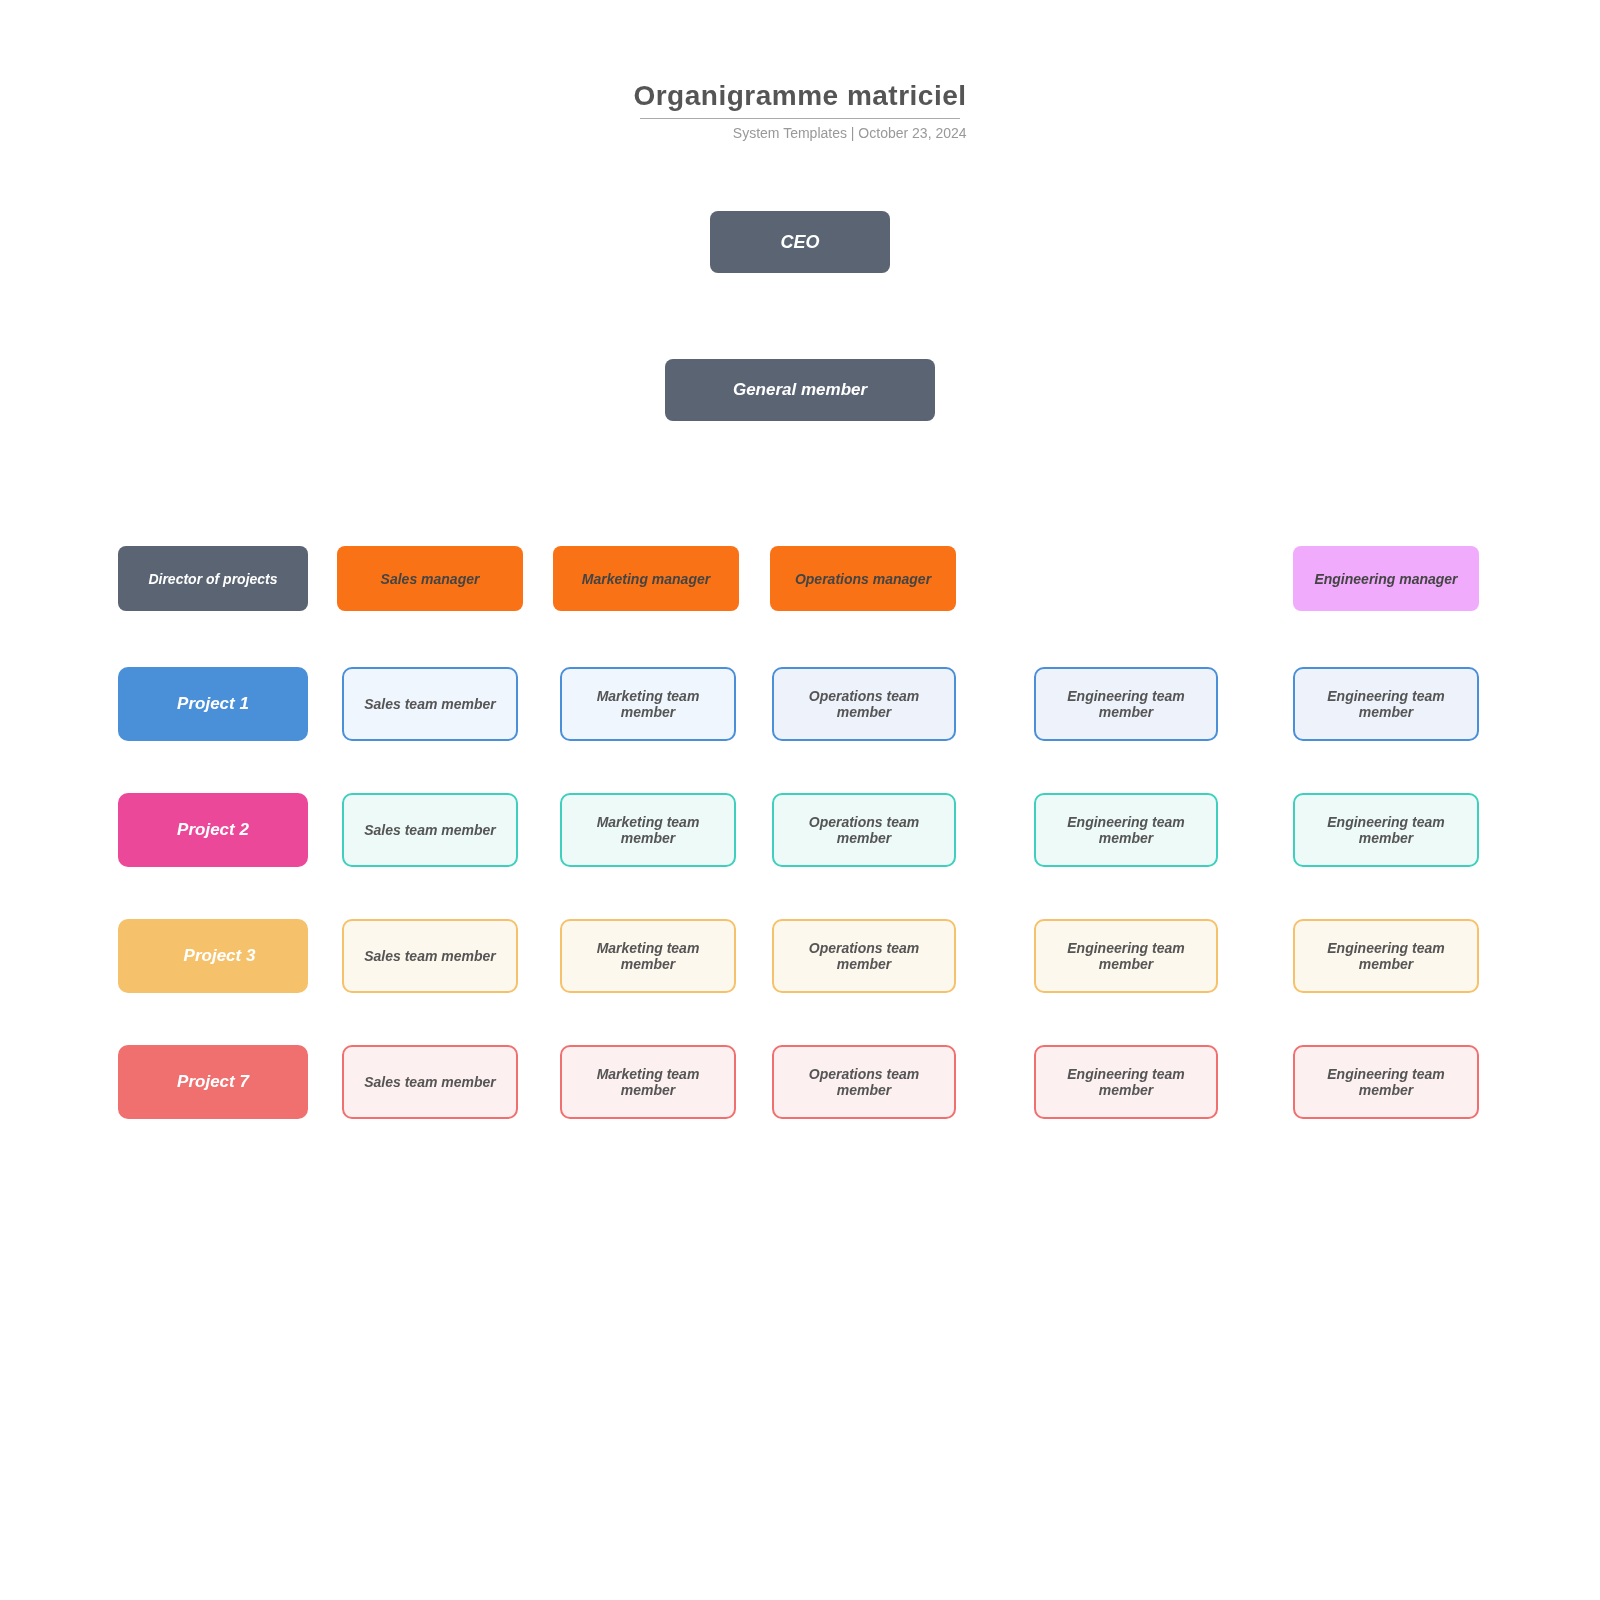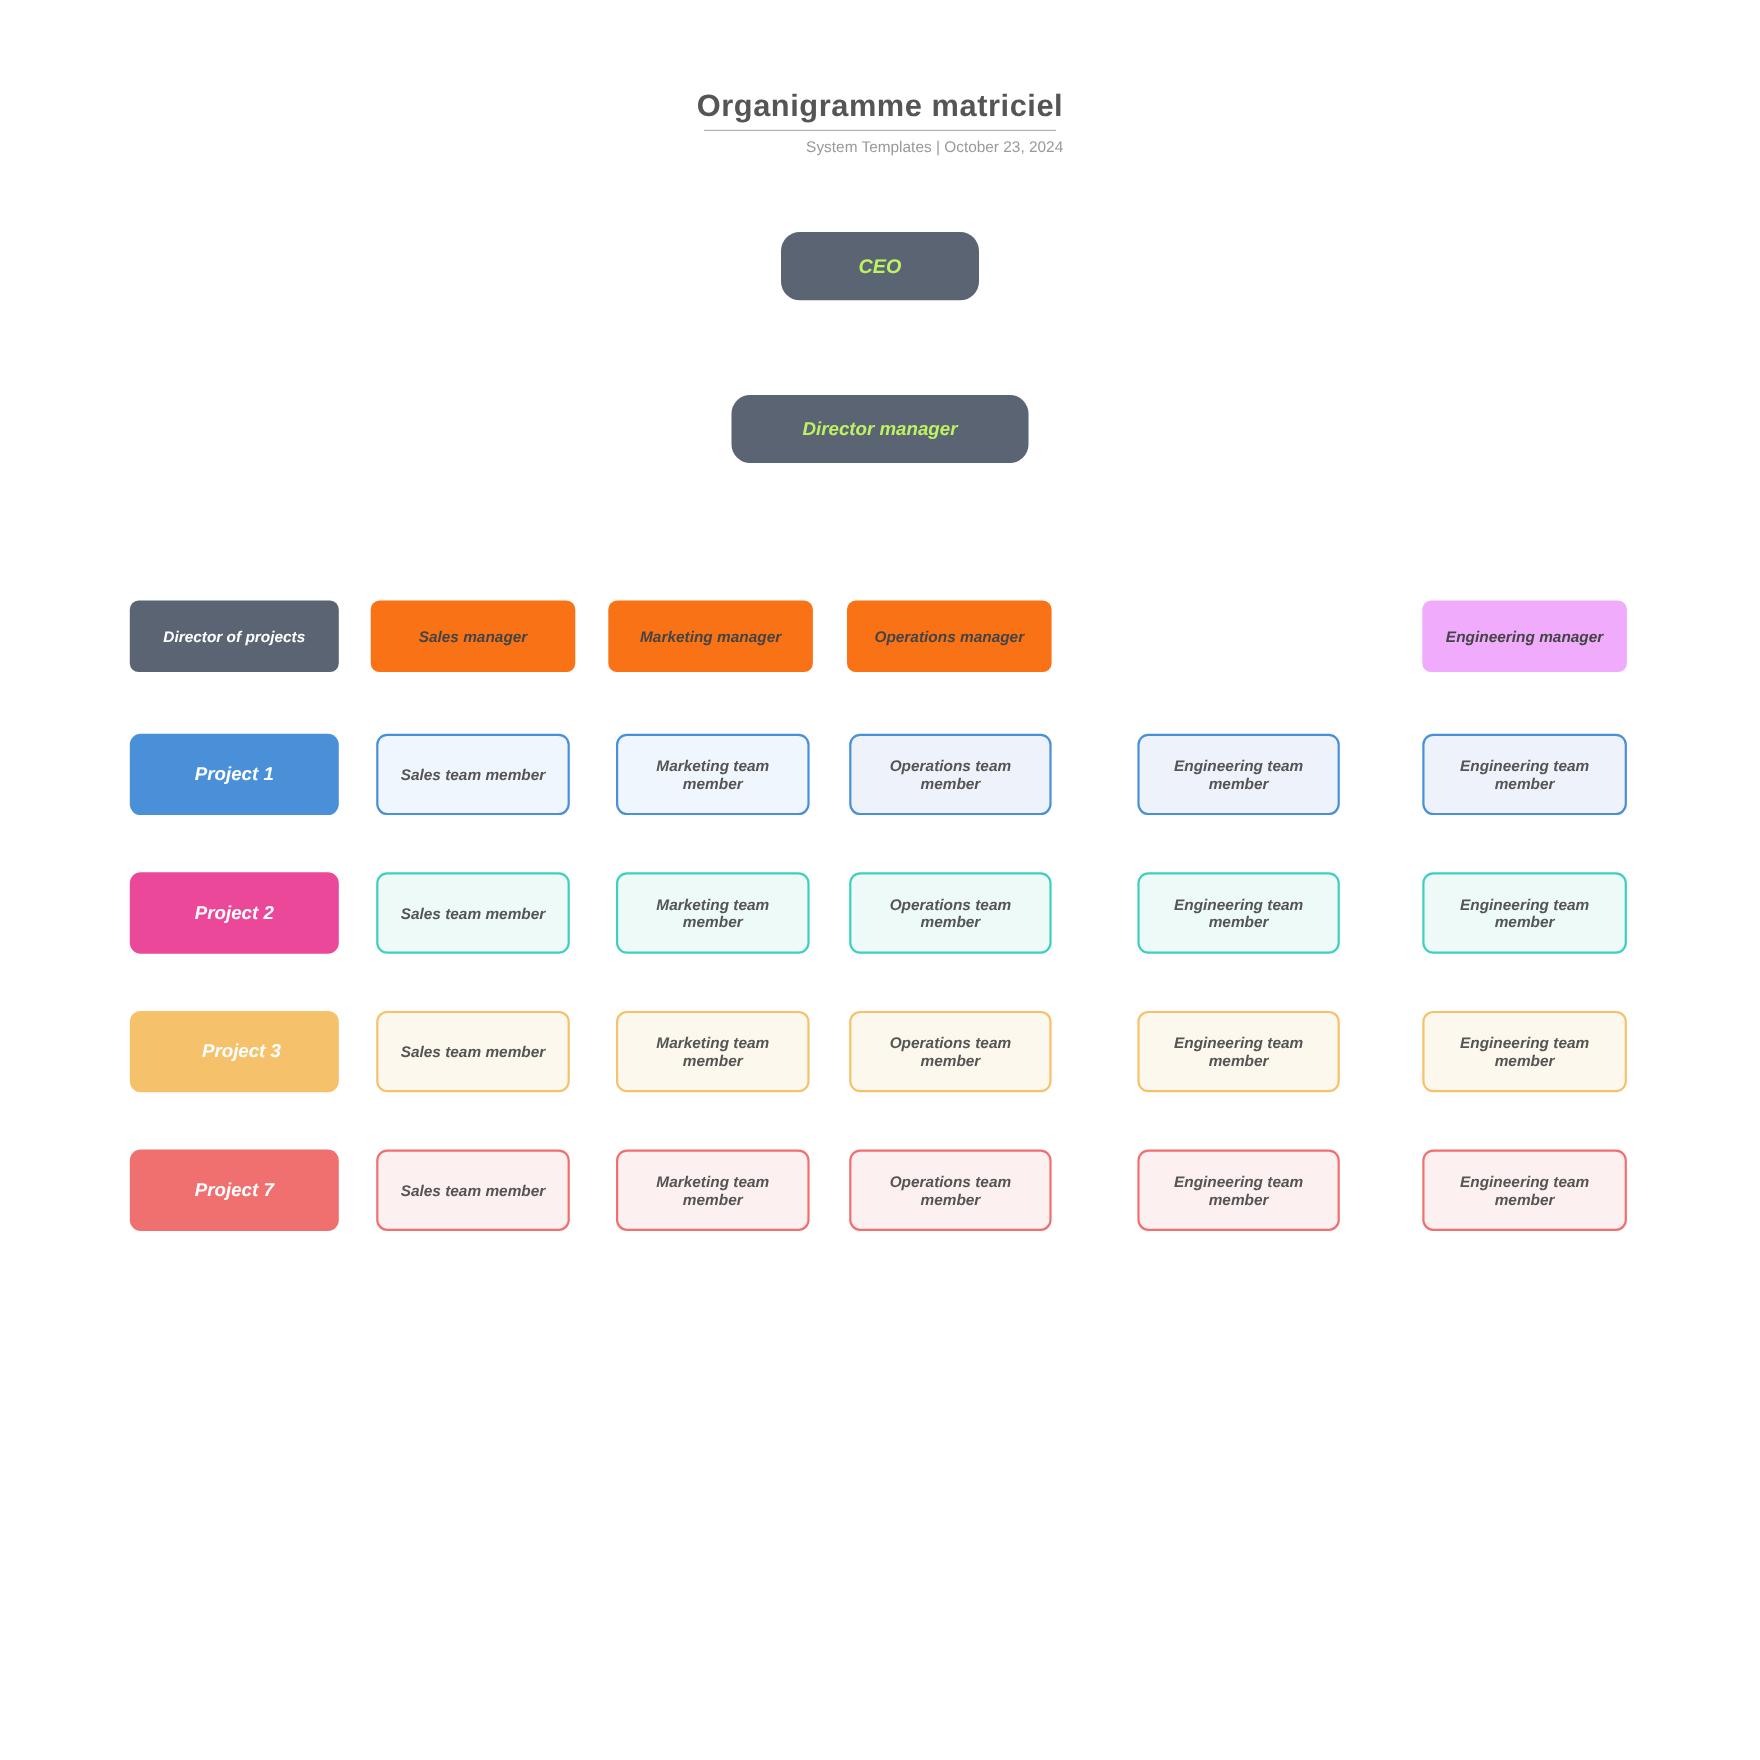--- a/index.html
+++ b/index.html
@@ -68,22 +68,21 @@
       text-align: center;
       font-style: italic;
       font-weight: 700;
       font-size: 15px;
       padding: 10px 14px;
     }
 
     
     .node-dark {
       background: #5a6472;
-      color: #bef264;
-      border-radius: 17px;
+      color: #ffffff;
     }
 
     
     .node-mgr {
       background: #f97316;
       color: #444;
     }
 
     
     .node-member {
@@ -216,21 +215,21 @@
     <line x1="640" y1="901" x2="660" y2="901" stroke="#f07070" stroke-width="2"></line>
     <polygon points="660,896 672,901 660,906" fill="#f07070"></polygon>
     <line x1="860" y1="901" x2="880" y2="901" stroke="#f07070" stroke-width="2"></line>
     <polygon points="880,896 892,901 880,906" fill="#f07070"></polygon>
     <line x1="1122" y1="901" x2="1183" y2="901" stroke="#f07070" stroke-width="2"></line>
     <polygon points="1183,896 1193,901 1183,906" fill="#f07070"></polygon>
   </svg>
 
   <div class="node node-dark" style="left:610px;top:30px;width:180px;height:62px;font-size:18px;">CEO</div>
 
-  <div class="node node-dark" style="left:565px;top:178px;width:270px;height:62px;font-size:17px;">Director manager</div>
+  <div class="node node-dark" style="left:565px;top:178px;width:270px;height:62px;font-size:17px;">General member</div>
 
   <div class="node node-director" style="left:18px;top:365px;width:190px;height:65px;font-size:14px;">Director of projects</div>
 
   <div class="node node-mgr" style="left:237px;top:365px;width:186px;height:65px;font-size:14px;">Sales manager</div>
 
   <div class="node node-mgr" style="left:453px;top:365px;width:186px;height:65px;font-size:14px;">Marketing manager</div>
 
   <div class="node node-mgr" style="left:670px;top:365px;width:186px;height:65px;font-size:14px;font-style:italic;font-weight:800;">Operations manager</div>
 
   <div class="node node-mgr" style="left:1193px;top:365px;width:186px;height:65px;font-size:14px;background:#f0abfc;">Engineering manager</div>

